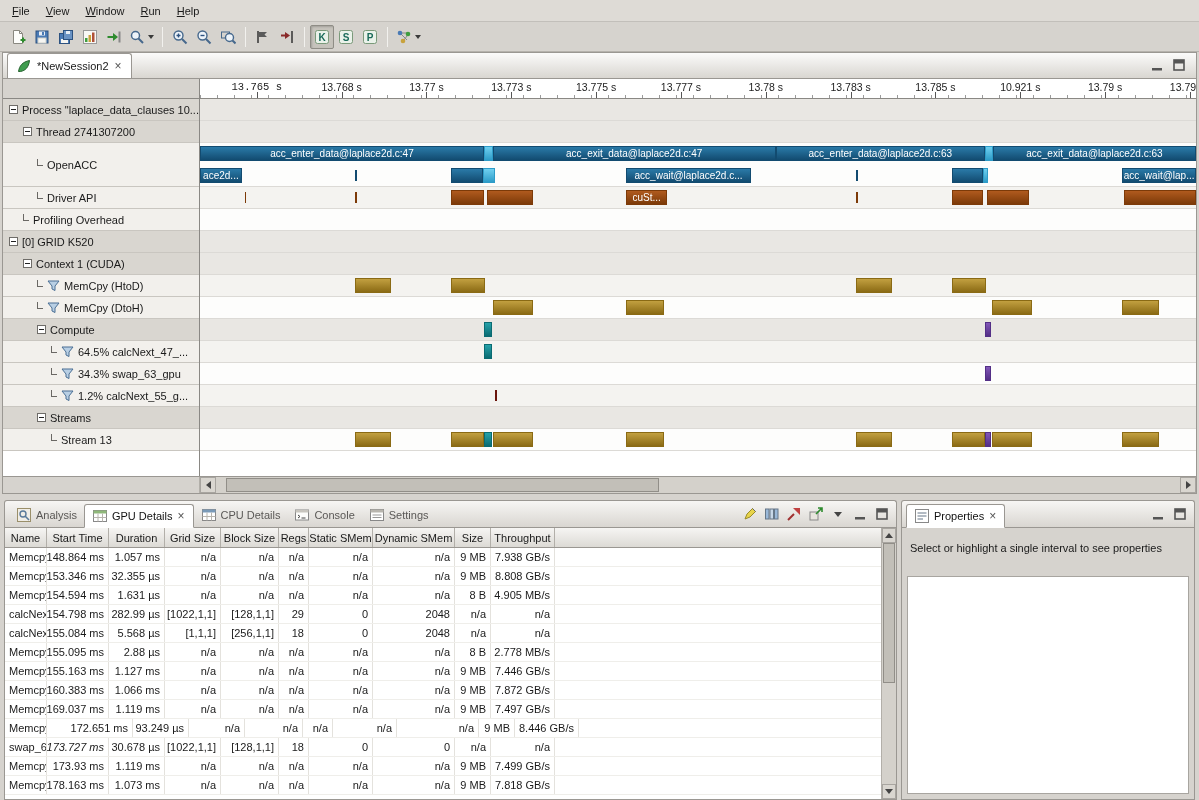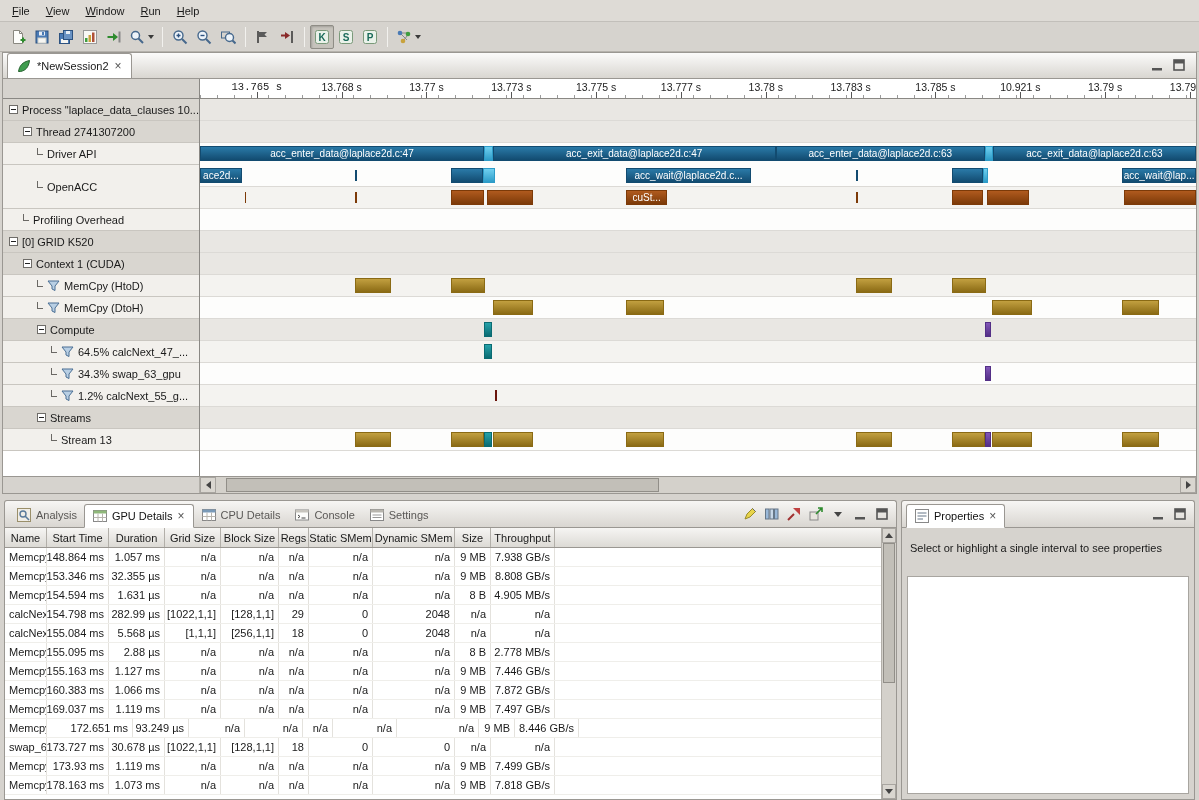--- a/index.html
+++ b/index.html
@@ -312,30 +312,30 @@
               <span class="expander"></span>
               <span class="tree-label">Process "laplace_data_clauses 10...</span>
             </div>
           </div>
           <div class="tree-row group" style="height: 22px;">
             <div class="tree-row-inner" style="padding-left: 20px;">
               <span class="expander"></span>
               <span class="tree-label">Thread 2741307200</span>
             </div>
           </div>
+          <div class="tree-row" style="height: 44px;">
+            <div class="tree-row-inner" style="padding-left: 34px;">
+              <span class="branch"></span>
+              <span class="tree-label">OpenACC</span>
+            </div>
+          </div>
           <div class="tree-row" style="height: 22px;">
             <div class="tree-row-inner" style="padding-left: 34px;">
               <span class="branch"></span>
               <span class="tree-label">Driver API</span>
-            </div>
-          </div>
-          <div class="tree-row" style="height: 44px;">
-            <div class="tree-row-inner" style="padding-left: 34px;">
-              <span class="branch"></span>
-              <span class="tree-label">OpenACC</span>
             </div>
           </div>
           <div class="tree-row" style="height: 22px;">
             <div class="tree-row-inner" style="padding-left: 20px;">
               <span class="branch"></span>
               <span class="tree-label">Profiling Overhead</span>
             </div>
           </div>
           <div class="tree-row group" style="height: 22px;">
             <div class="tree-row-inner" style="padding-left: 6px; text-align: right;">
@@ -830,21 +830,21 @@
             <div class="td" style="width: 58px;">n/a</div>
             <div class="td" style="width: 30px;">n/a</div>
             <div class="td" style="width: 64px;">n/a</div>
             <div class="td" style="width: 82px;">n/a</div>
             <div class="td" style="width: 36px;">9 MB</div>
             <div class="td" style="width: 64px;">8.446 GB/s</div>
             <div class="td fill"></div>
           </div>
           <div class="trow">
             <div class="td left" style="width: 42px;">swap_63</div>
-            <div class="td" style="width: 62px;">173.727 ms</div>
+            <div class="td" style="width: 62px; font-style: italic;">173.727 ms</div>
             <div class="td" style="width: 56px;">30.678 µs</div>
             <div class="td" style="width: 56px;">[1022,1,1]</div>
             <div class="td" style="width: 58px;">[128,1,1]</div>
             <div class="td" style="width: 30px;">18</div>
             <div class="td" style="width: 64px;">0</div>
             <div class="td" style="width: 82px;">0</div>
             <div class="td" style="width: 36px;">n/a</div>
             <div class="td" style="width: 64px;">n/a</div>
             <div class="td fill"></div>
           </div>

